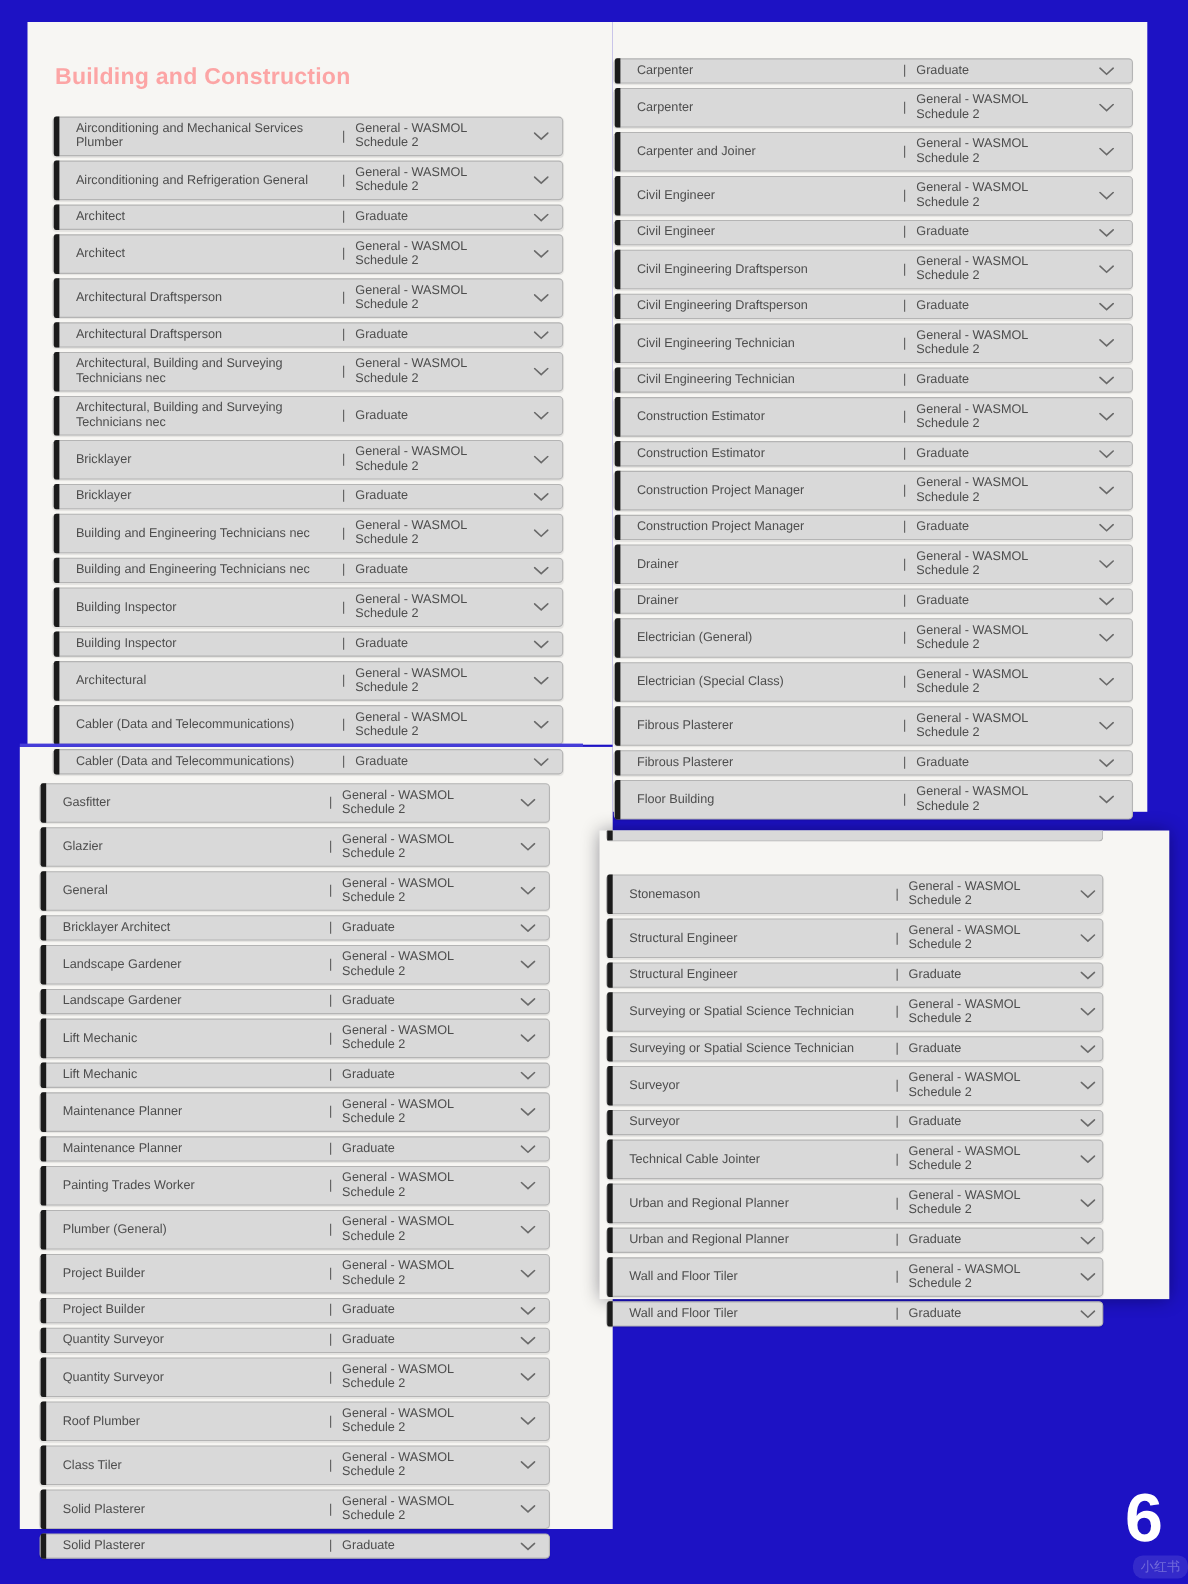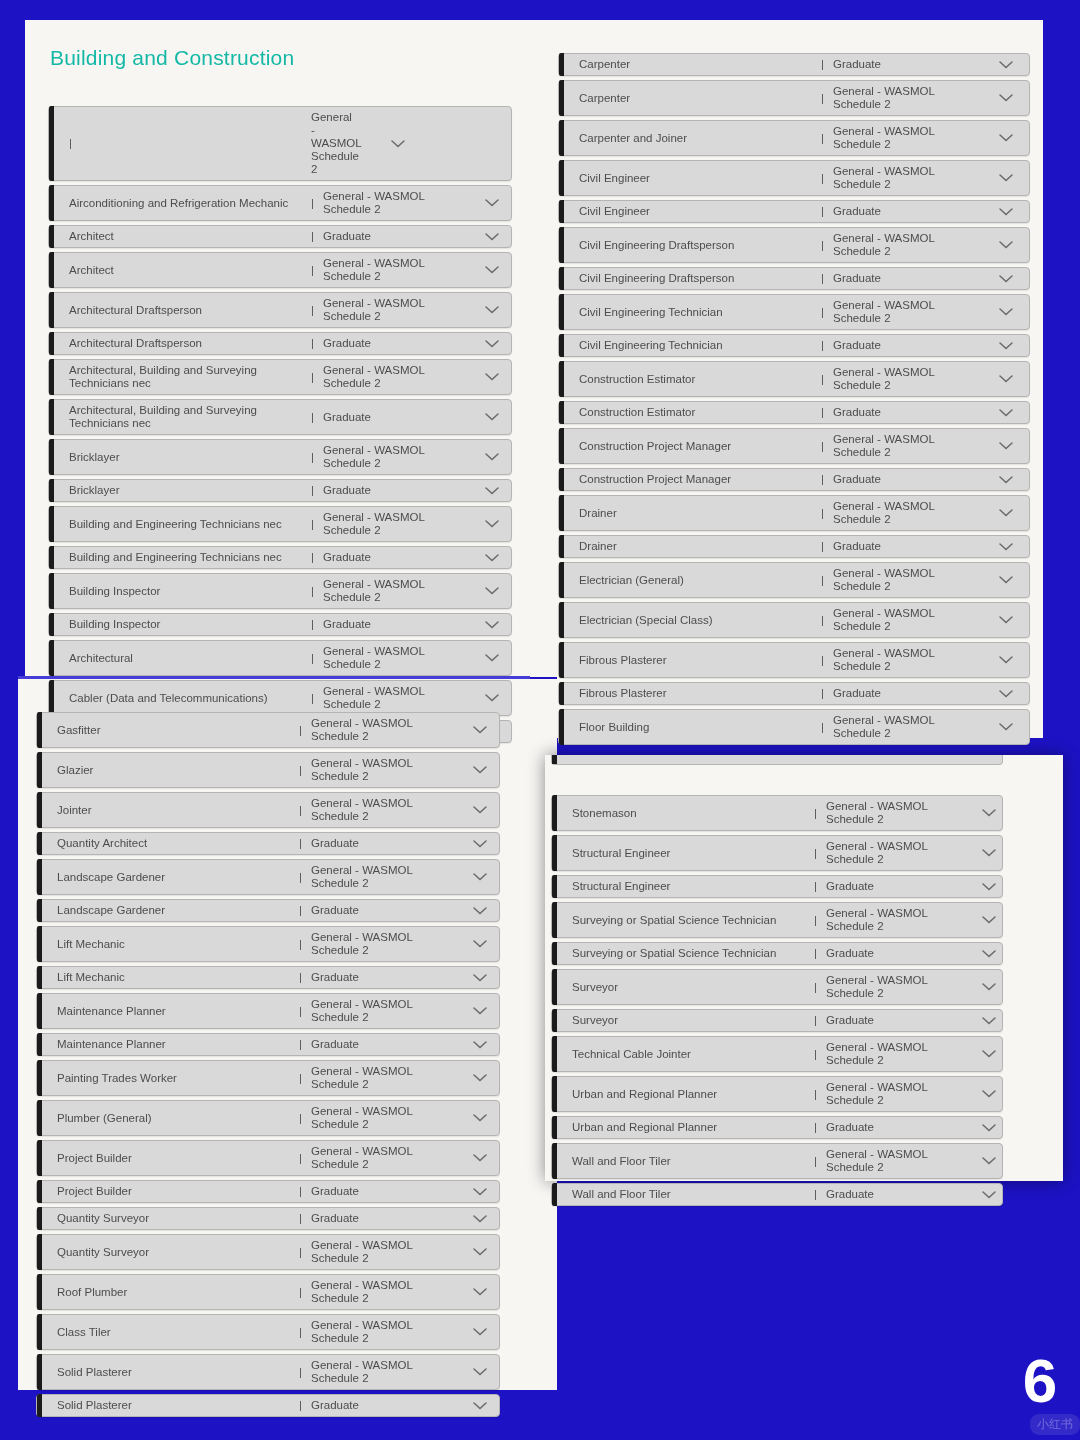--- a/index.html
+++ b/index.html
@@ -10,22 +10,22 @@
     -webkit-font-smoothing:antialiased;
   }
   .panel{position:absolute;background:#f7f6f3;}
   .p-lt{left:25px;top:20px;width:532px;height:657px;}
   .p-lb{left:18px;top:679px;width:539px;height:711px;}
   .p-rt{left:557px;top:20px;width:486px;height:718px;}
   .p-rb{left:545px;top:755px;width:518px;height:426px;box-shadow:0 0 16px rgba(0,0,20,.45);}
   .seam{position:absolute;left:18px;top:676px;width:512px;height:3px;background:#463dd8;z-index:5;}
 
   .page-title{
-    position:absolute;left:50px;top:32px;
-    font-size:21px;font-weight:400;color:#14b8a6;letter-spacing:.2px;
+    position:absolute;left:50px;top:44px;
+    font-size:21px;font-weight:700;color:#fca5a5;letter-spacing:.2px;
   }
 
   .list{position:absolute;display:flex;flex-direction:column;gap:4px;z-index:4;margin-top:28px;}
   .list-tl{left:48px;top:78px;width:464px;}
   .list-bl{left:36px;top:684px;width:464px;}
   .list-tr{left:558px;top:25px;width:472px;}
   .list-br{left:551px;top:767px;width:452px;justify-content:flex-end;}
 
   .row{
     position:relative;box-sizing:border-box;
@@ -72,31 +72,32 @@
 <div class="panel p-rb">
   <div class="cut-row"></div>
 </div>
 <div class="seam"></div>
 
 <h1 class="page-title">Building and Construction</h1>
 
 <div class="list list-tl">
 
     <div class="row">
-      <span class="pipe">|</span>
-      <span class="stream">General - WASMOL Schedule 2</span>
-      <span class="chev">
-        <svg viewBox="0 0 14 8" width="14" height="8">
-          <path d="M1 1l6 5.5L13 1" fill="none" stroke="#6a6a6a" stroke-width="1.5" stroke-linecap="round"></path>
-        </svg>
-      </span>
-    </div>
-
-    <div class="row">
-      <span class="name">Airconditioning and Refrigeration Mechanic</span>
+      <span class="name">Airconditioning and Mechanical Services Plumber</span>
+      <span class="pipe">|</span>
+      <span class="stream">General - WASMOL Schedule 2</span>
+      <span class="chev">
+        <svg viewBox="0 0 14 8" width="14" height="8">
+          <path d="M1 1l6 5.5L13 1" fill="none" stroke="#6a6a6a" stroke-width="1.5" stroke-linecap="round"></path>
+        </svg>
+      </span>
+    </div>
+
+    <div class="row">
+      <span class="name">Airconditioning and Refrigeration General</span>
       <span class="pipe">|</span>
       <span class="stream">General - WASMOL Schedule 2</span>
       <span class="chev">
         <svg viewBox="0 0 14 8" width="14" height="8">
           <path d="M1 1l6 5.5L13 1" fill="none" stroke="#6a6a6a" stroke-width="1.5" stroke-linecap="round"></path>
         </svg>
       </span>
     </div>
 
     <div class="row">
@@ -283,32 +284,32 @@
       <span class="pipe">|</span>
       <span class="stream">General - WASMOL Schedule 2</span>
       <span class="chev">
         <svg viewBox="0 0 14 8" width="14" height="8">
           <path d="M1 1l6 5.5L13 1" fill="none" stroke="#6a6a6a" stroke-width="1.5" stroke-linecap="round"></path>
         </svg>
       </span>
     </div>
 
     <div class="row">
-      <span class="name">Jointer</span>
-      <span class="pipe">|</span>
-      <span class="stream">General - WASMOL Schedule 2</span>
-      <span class="chev">
-        <svg viewBox="0 0 14 8" width="14" height="8">
-          <path d="M1 1l6 5.5L13 1" fill="none" stroke="#6a6a6a" stroke-width="1.5" stroke-linecap="round"></path>
-        </svg>
-      </span>
-    </div>
-
-    <div class="row">
-      <span class="name">Quantity Architect</span>
+      <span class="name">General</span>
+      <span class="pipe">|</span>
+      <span class="stream">General - WASMOL Schedule 2</span>
+      <span class="chev">
+        <svg viewBox="0 0 14 8" width="14" height="8">
+          <path d="M1 1l6 5.5L13 1" fill="none" stroke="#6a6a6a" stroke-width="1.5" stroke-linecap="round"></path>
+        </svg>
+      </span>
+    </div>
+
+    <div class="row">
+      <span class="name">Bricklayer Architect</span>
       <span class="pipe">|</span>
       <span class="stream">Graduate</span>
       <span class="chev">
         <svg viewBox="0 0 14 8" width="14" height="8">
           <path d="M1 1l6 5.5L13 1" fill="none" stroke="#6a6a6a" stroke-width="1.5" stroke-linecap="round"></path>
         </svg>
       </span>
     </div>
 
     <div class="row">

